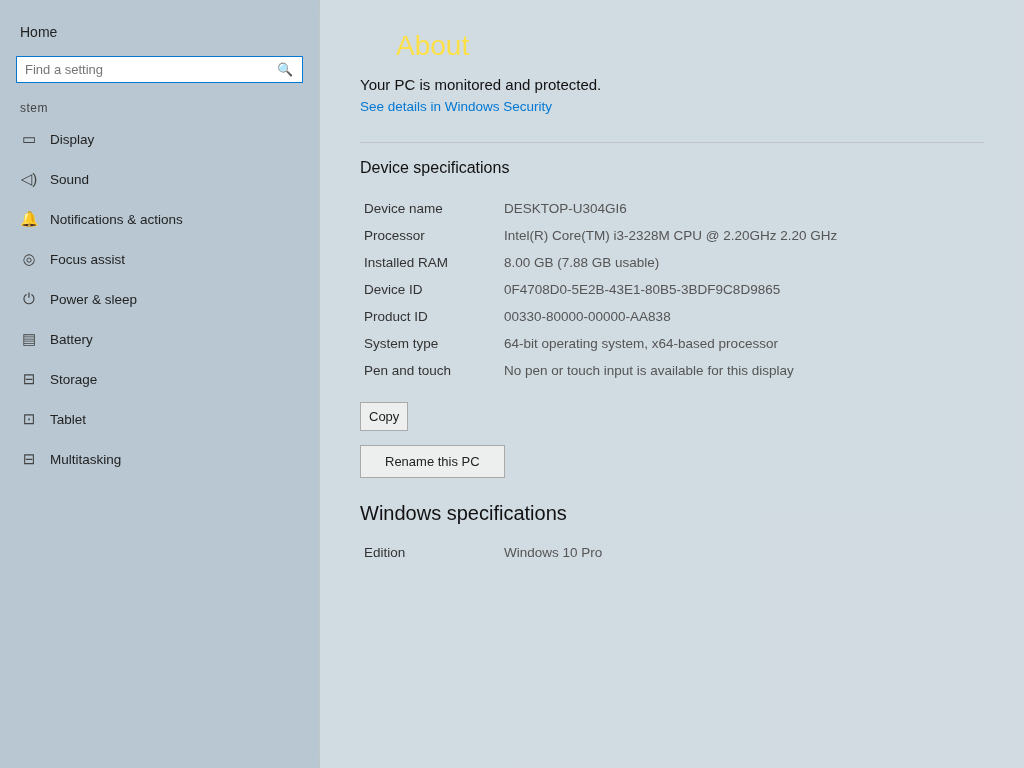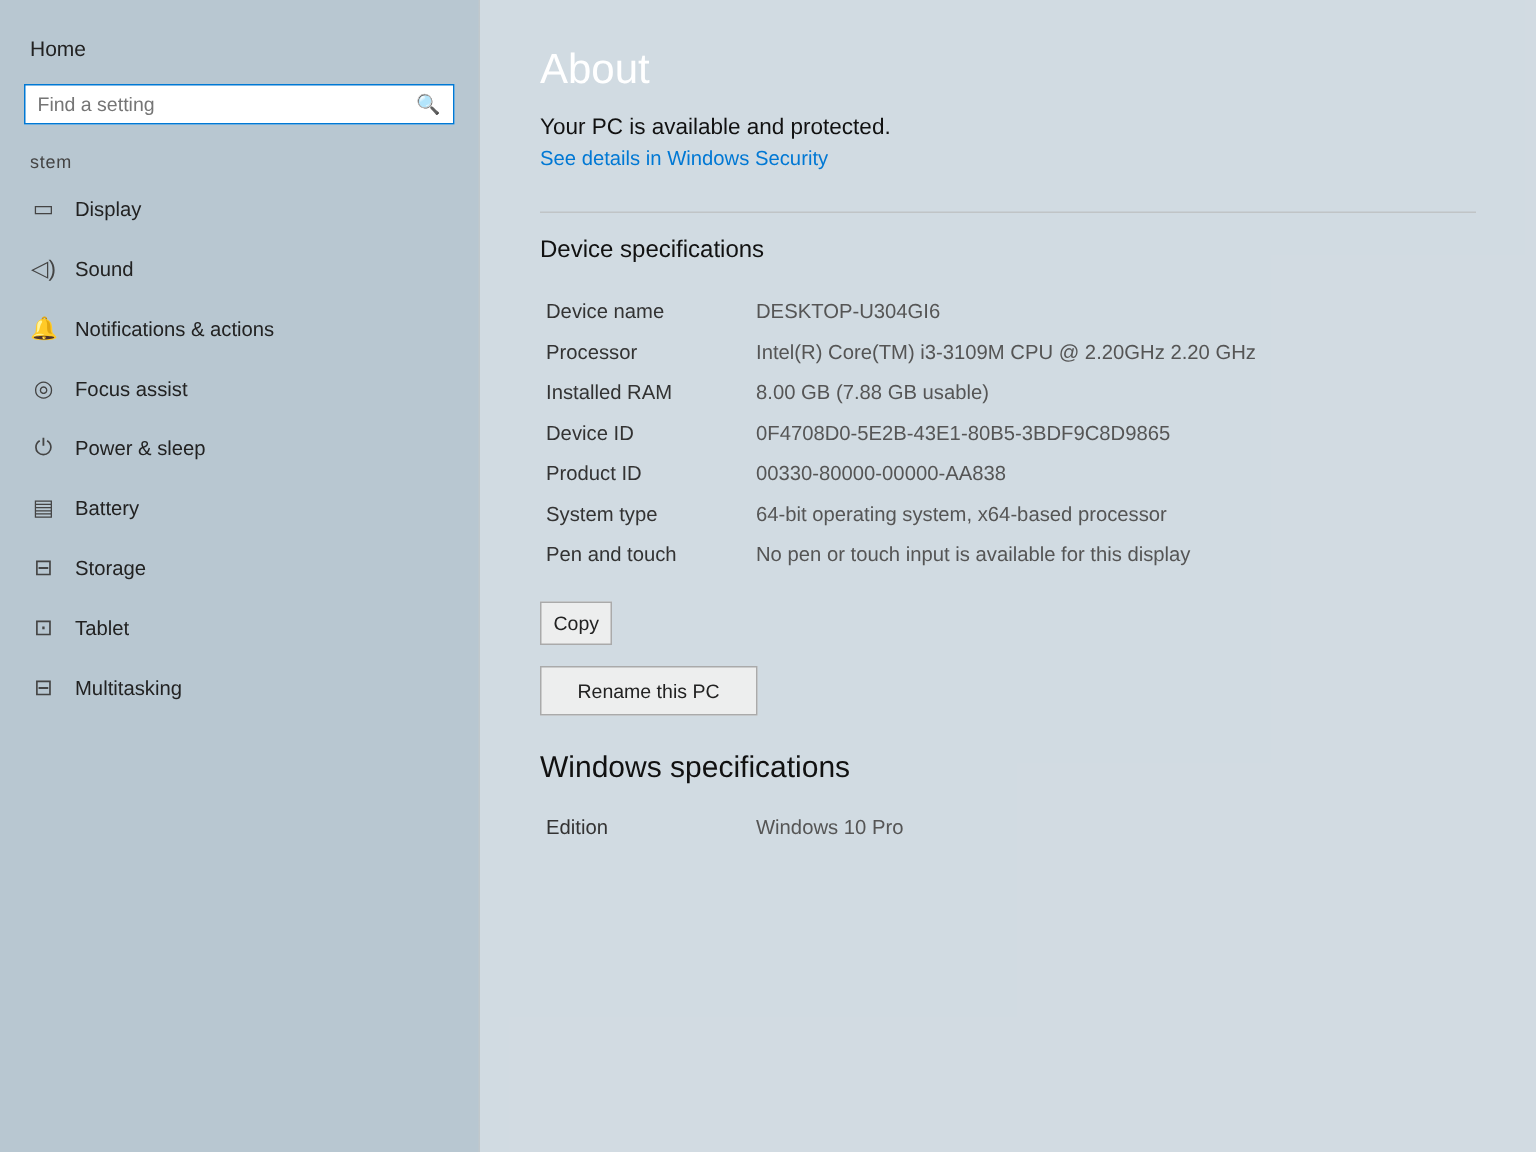--- a/index.html
+++ b/index.html
@@ -92,22 +92,23 @@
     .main {
       flex: 1;
       background: rgba(235, 235, 238, 0.88);
       overflow-y: auto;
       padding: 30px 40px 30px 40px;
     }
 
     .page-title {
       font-size: 28px;
       font-weight: 300;
-      color: #ffffff;
+      color: #fde047;
       margin-bottom: 14px;
+      margin-left: 36px;
     }
 
     .protection-text {
       font-size: 15px;
       color: #111;
       font-weight: 500;
       margin-bottom: 4px;
     }
 
     .security-link {
@@ -233,36 +234,36 @@
     </div>
     <div class="sidebar-item">
       <span class="item-icon">⊟</span>
       <span>Multitasking</span>
     </div>
   </div>
 
   <div class="main">
     <h1 class="page-title">About</h1>
 
-    <p class="protection-text">Your PC is available and protected.</p>
+    <p class="protection-text">Your PC is monitored and protected.</p>
     <a class="security-link">See details in Windows Security</a>
 
     <hr class="divider-line">
 
     <h2 class="section-title">Device specifications</h2>
 
     <table class="spec-table">
       <tbody id="specs-tbody">
       <tr>
             <td>Device name</td>
             <td>DESKTOP-U304GI6</td>
           </tr>
           <tr>
             <td>Processor</td>
-            <td>Intel(R) Core(TM) i3-3109M CPU @ 2.20GHz   2.20 GHz</td>
+            <td>Intel(R) Core(TM) i3-2328M CPU @ 2.20GHz   2.20 GHz</td>
           </tr>
           <tr>
             <td>Installed RAM</td>
             <td>8.00 GB (7.88 GB usable)</td>
           </tr>
           <tr>
             <td>Device ID</td>
             <td>0F4708D0-5E2B-43E1-80B5-3BDF9C8D9865</td>
           </tr>
           <tr>

